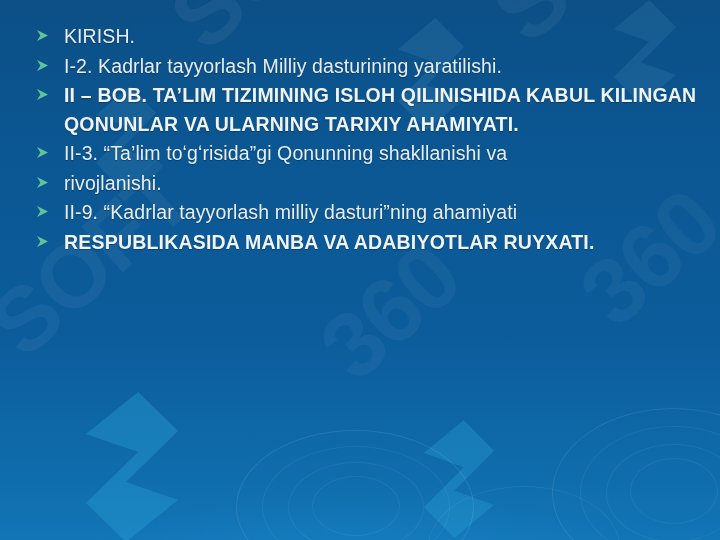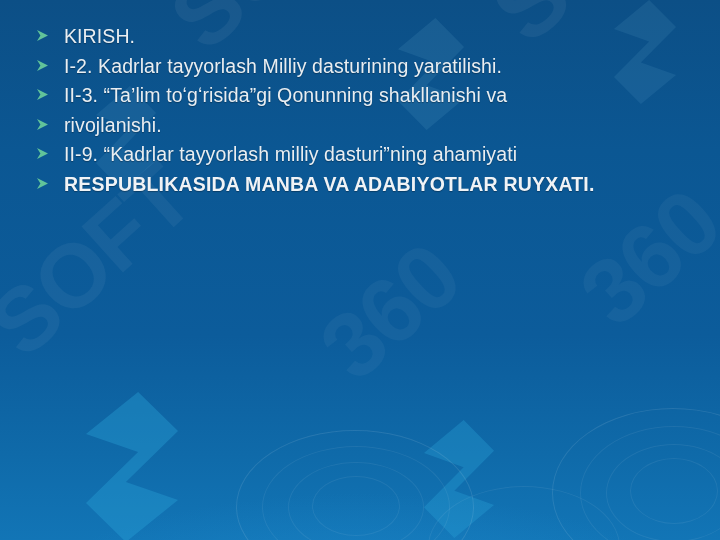--- a/index.html
+++ b/index.html
@@ -171,20 +171,28 @@
             </svg>
           </span>
           <span class="bullet-text">I-2. Kadrlar tayyorlash Milliy dasturining yaratilishi.</span>
         </div>
         <div class="bullet-row">
           <span class="bullet-marker">
             <svg width="13" height="13" viewBox="0 0 13 13">
               <path d="M1 1 L12 6.5 L1 12 L4.4 6.5 Z" fill="#61c39a"></path>
             </svg>
           </span>
+          <span class="bullet-text bold">II – BOB. TA’LIM TIZIMINING ISLOH QILINISHIDA KABUL KILINGAN QONUNLAR VA ULARNING TARIXIY  AHAMIYATI.</span>
+        </div>
+        <div class="bullet-row">
+          <span class="bullet-marker">
+            <svg width="13" height="13" viewBox="0 0 13 13">
+              <path d="M1 1 L12 6.5 L1 12 L4.4 6.5 Z" fill="#61c39a"></path>
+            </svg>
+          </span>
           <span class="bullet-text">II-3. “Ta’lim toʻgʻrisida”gi Qonunning shakllanishi va</span>
         </div>
         <div class="bullet-row">
           <span class="bullet-marker">
             <svg width="13" height="13" viewBox="0 0 13 13">
               <path d="M1 1 L12 6.5 L1 12 L4.4 6.5 Z" fill="#61c39a"></path>
             </svg>
           </span>
           <span class="bullet-text">rivojlanishi.</span>
         </div>

